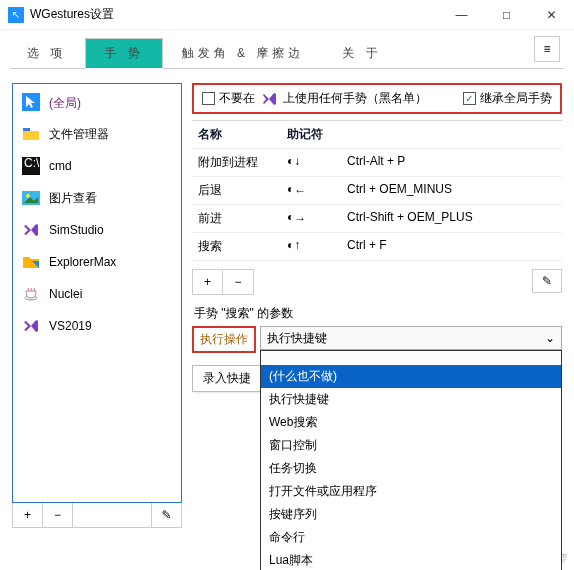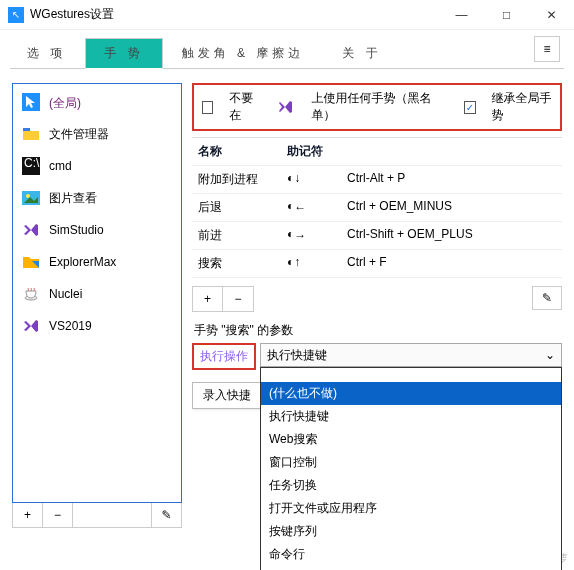--- a/index.html
+++ b/index.html
@@ -18,39 +18,39 @@
 .sidebar { width: 170px; display: flex; flex-direction: column; }
 .sidelist { border: 1px solid #2a6fd6; flex: 1; min-height: 420px; padding: 2px 0; }
 .sideitem { display: flex; align-items: center; padding: 6px 8px; gap: 8px; }
 .sideitem.sel { color: #701a75; align-items: flex-end; }
 .sideicon { width: 20px; height: 20px; display: flex; align-items: center; justify-content: center; }
 .sidefoot { display: flex; border: 1px solid #ccc; border-top: none; }
 .sidefoot .btn { flex: 0 0 30px; height: 24px; display: flex; align-items: center; justify-content: center; border-right: 1px solid #ccc; }
 .sidefoot .spacer { flex: 1; }
 .sidefoot .btn.last { border-right: none; border-left: 1px solid #ccc; }
 .main { flex: 1; display: flex; flex-direction: column; }
-.topopts { border: 2px solid #d4352b; padding: 5px 8px; display: flex; align-items: center; gap: 16px; margin-bottom: 6px; }
+.topopts { border: 2px solid #d4352b; padding: 5px 8px; display: flex; align-items: center; gap: 4px; margin-bottom: 6px; }
 .cb { width: 13px; height: 13px; border: 1px solid #555; display: inline-flex; align-items: center; justify-content: center; font-size: 10px; color: #1e6fd8; }
 .vsicon { width: 16px; height: 16px; margin: 0 2px; }
 .table { border-top: 1px solid #ddd; }
 .row { display: flex; border-bottom: 1px solid #eee; padding: 5px 0; }
 .row.header { font-weight: bold; color: #0f172a; }
 .col1 { width: 95px; padding-left: 6px; }
 .col2 { width: 60px; }
 .col3 { flex: 1; }
 .tablefoot { display: flex; margin-top: 8px; }
 .tablefoot .btngrp { display: flex; border: 1px solid #ccc; }
 .tablefoot .btn { width: 30px; height: 24px; display: flex; align-items: center; justify-content: center; }
 .tablefoot .btn:first-child { border-right: 1px solid #ccc; }
 .tablefoot .spacer { flex: 1; }
 .tablefoot .edit { width: 30px; height: 24px; border: 1px solid #ccc; display: flex; align-items: center; justify-content: center; }
 .params { margin-top: 10px; }
 .params-title { margin-bottom: 4px; padding-left: 2px; }
 .params-row { display: flex; align-items: flex-start; }
-.params-label { border: 2px solid #d4352b; padding: 3px 6px; margin-right: 4px; color: #8b5cf6; }
+.params-label { border: 2px solid #d4352b; padding: 3px 6px; margin-right: 4px; color: #a16207; }
 .dropdown-wrap { flex: 1; position: relative; }
 .combo { border: 1px solid #aaa; height: 24px; display: flex; align-items: center; padding: 0 6px; background: #fafafa; }
 .combo .arrow { margin-left: auto; }
 .dropdown { position: absolute; left: 0; right: 0; top: 24px; border: 1px solid #333; background: #fff; z-index: 10; }
 .dditem { padding: 3px 8px; }
 .dditem.sel { background: #0a64c8; color: #fff; margin-top: 14px; }
 .recbtn { margin-top: 12px; border: 1px solid #bbb; padding: 4px 10px; width: 70px; box-shadow: 1px 1px 2px rgba(0,0,0,0.1); }
 .watermark { position: absolute; right: 6px; bottom: 4px; color: #bbb; font-size: 11px; }
 </style>
 </head>

